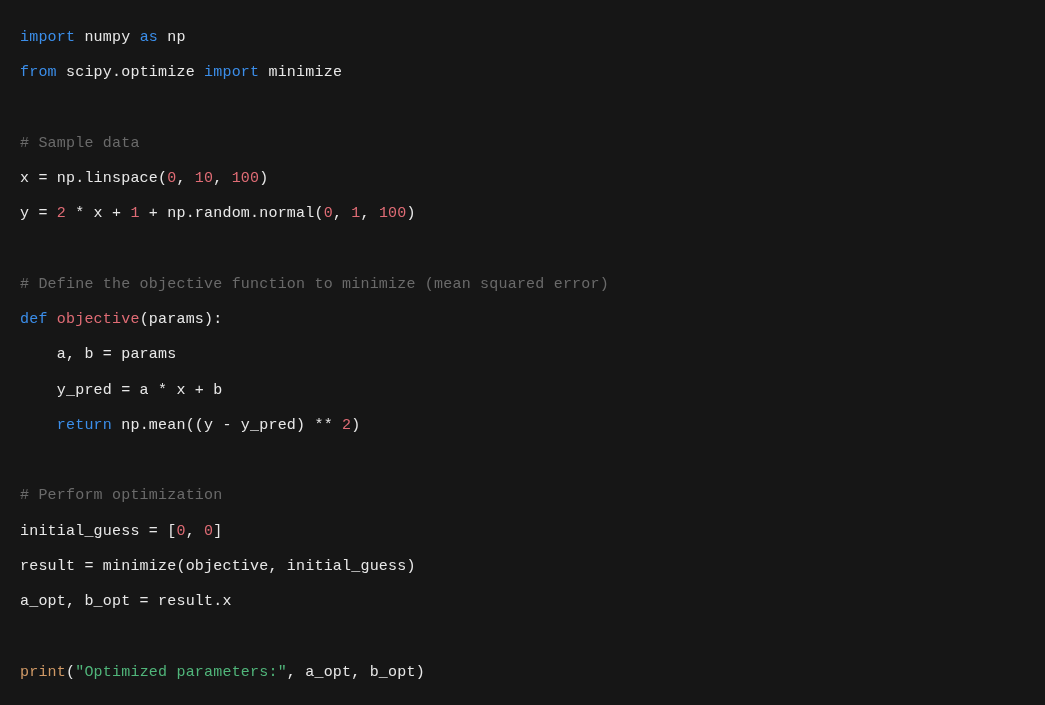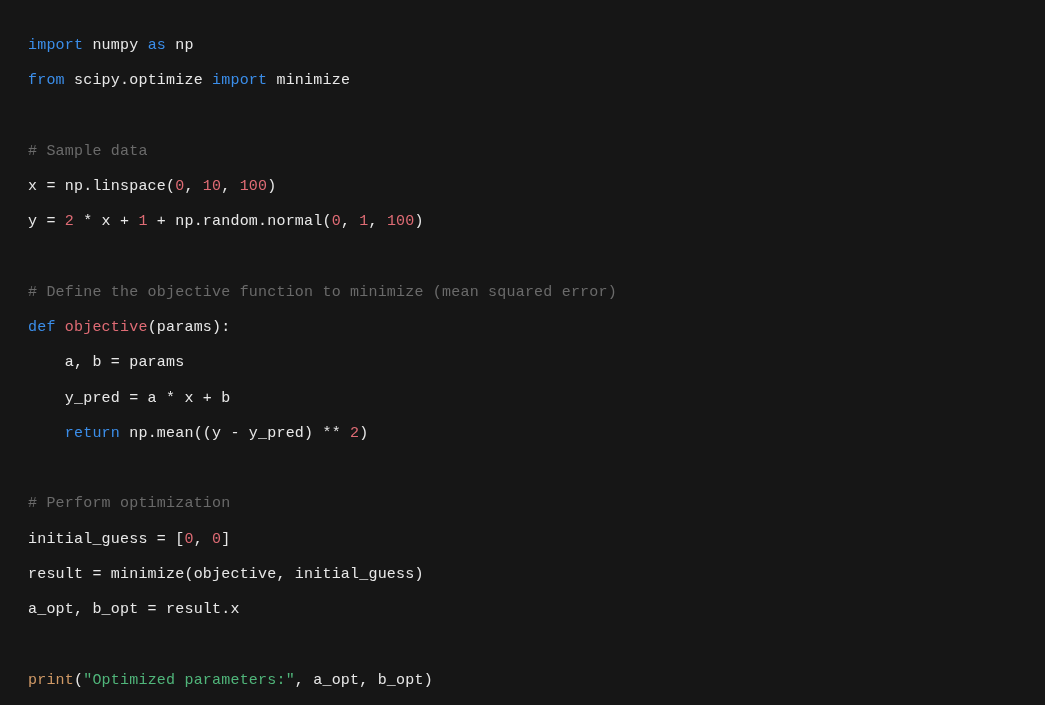--- a/index.html
+++ b/index.html
@@ -10,21 +10,21 @@
     font-size: 15px;
     line-height: 2.35;
     color: #e8e8e8;
     width: 1045px;
     height: 705px;
     box-sizing: border-box;
     overflow: hidden;
     letter-spacing: 0.2px;
   }
   pre {
-    margin: 8px;
+    margin: 0;
     font-family: inherit;
     white-space: pre;
   }
   .kw { color: #3b8eea; }
   .fn { color: #e06c75; }
   .num { color: #e06c75; }
   .str { color: #50b57a; }
   .builtin { color: #d19a66; }
   .cmt { color: #6a6a6a; }
   .plain { color: #e8e8e8; }

